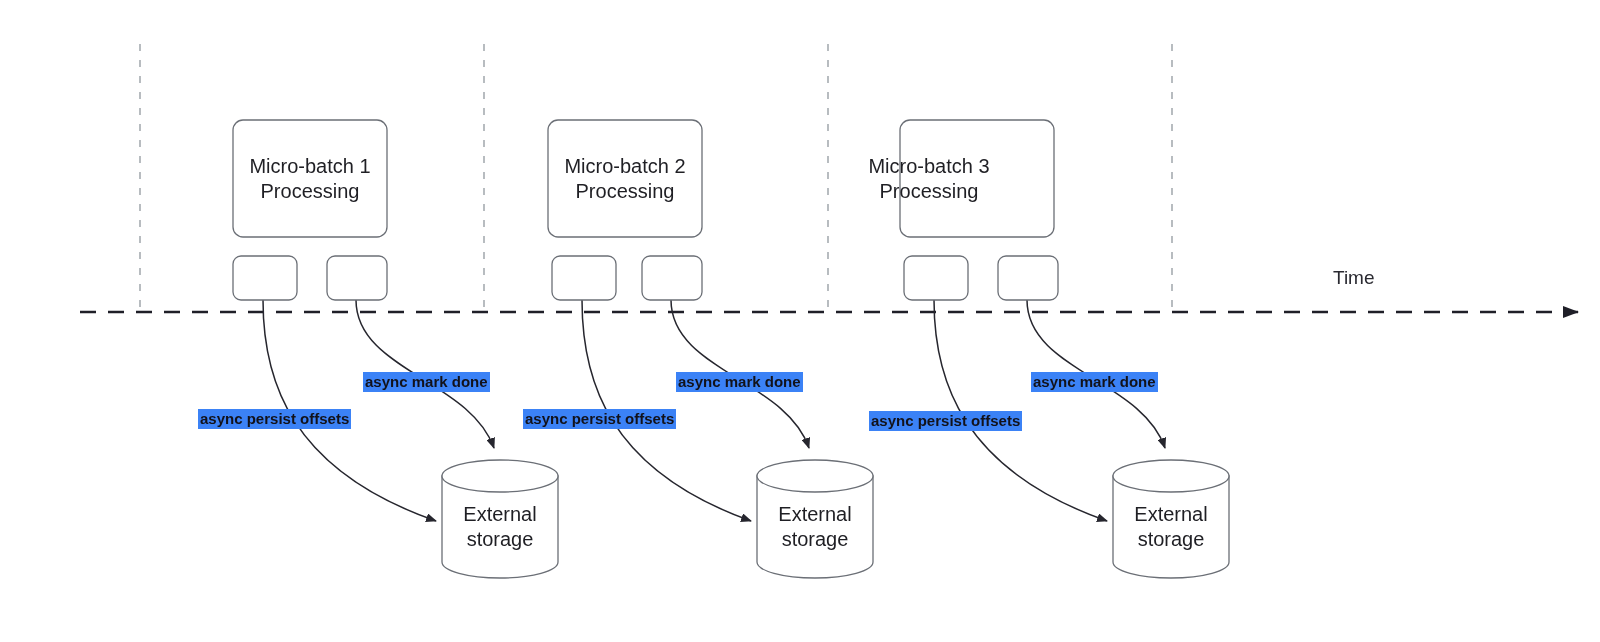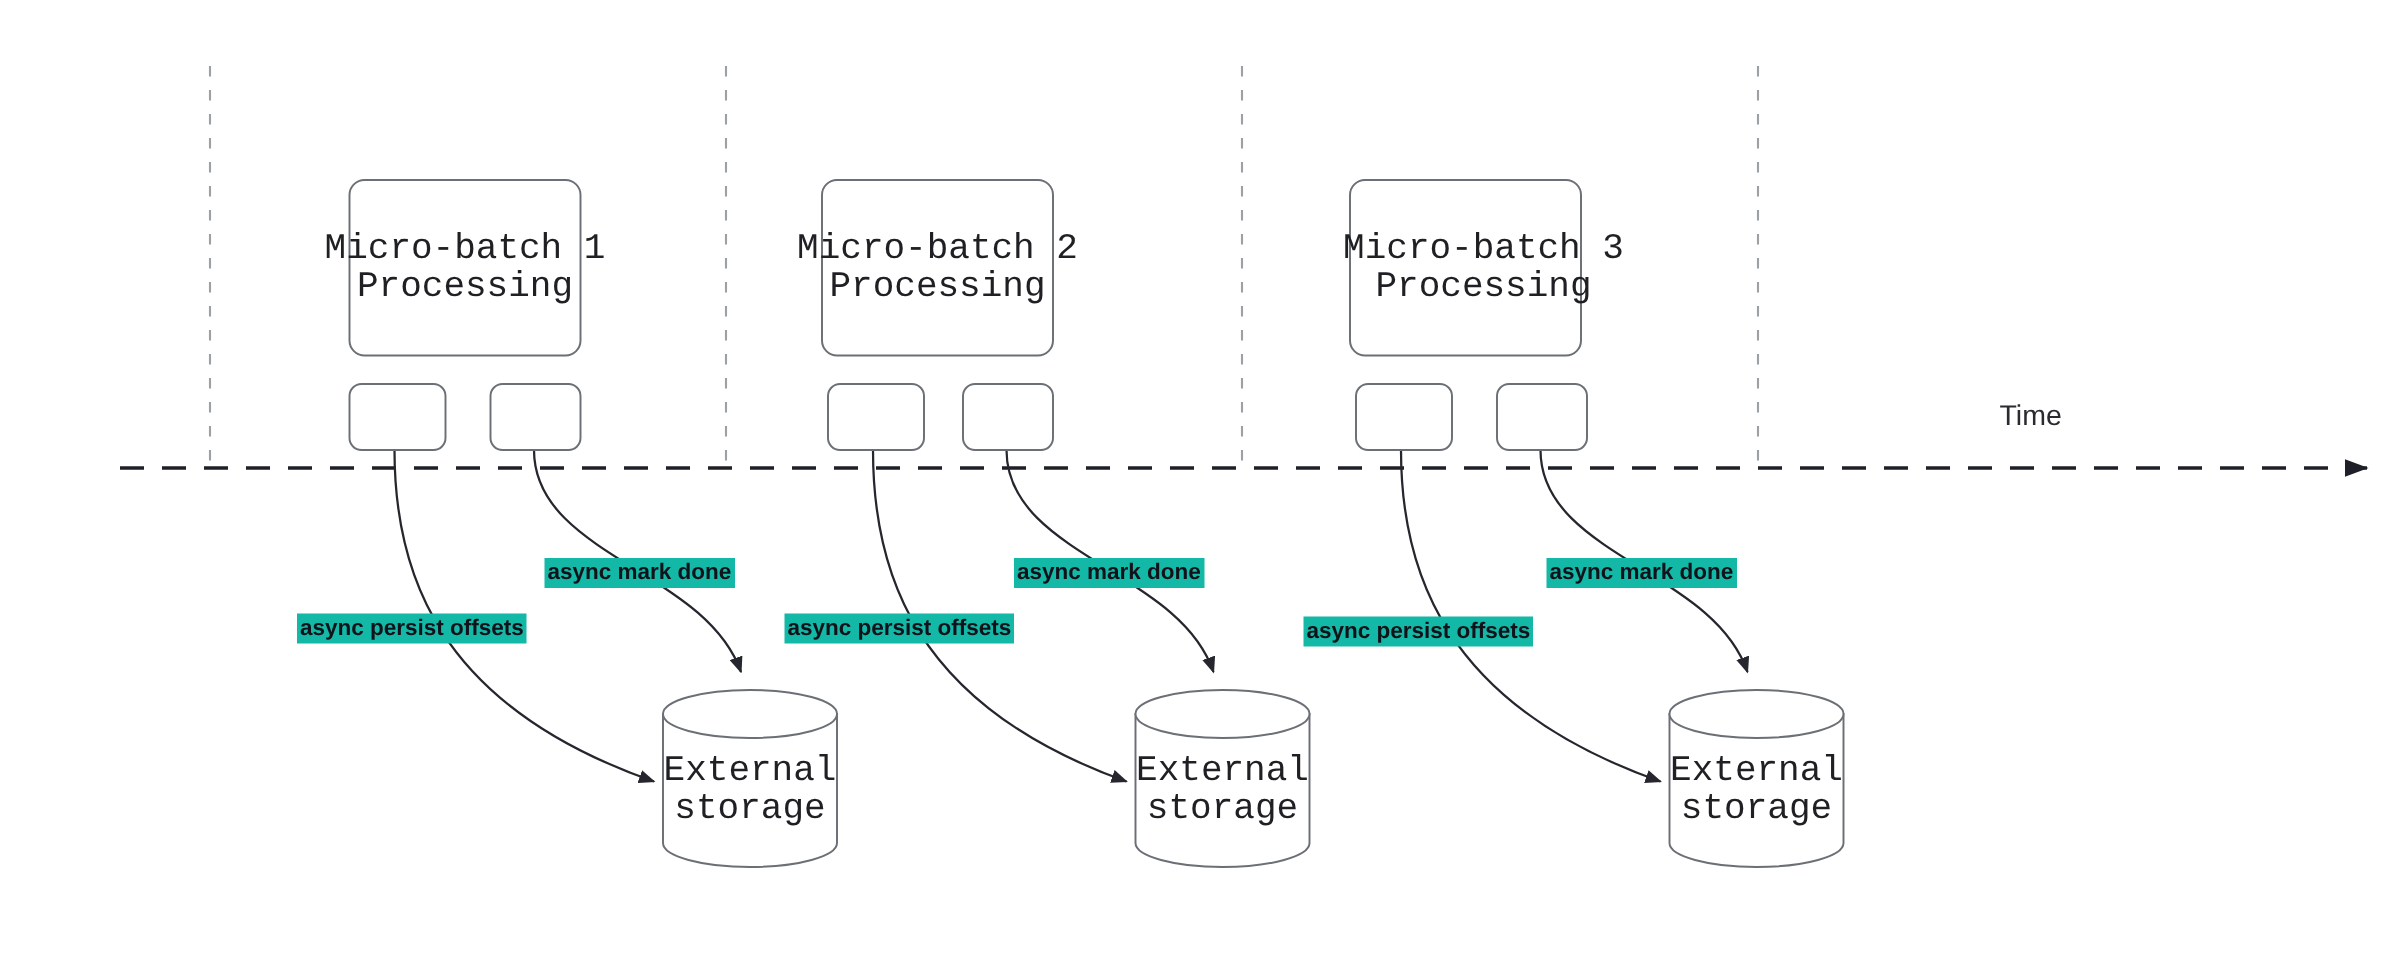--- a/index.html
+++ b/index.html
@@ -23,34 +23,34 @@
     position: absolute;
     top: 0;
     left: 0;
     width: 1600px;
     height: 642px;
   }
   .shape-text {
     position: absolute;
     text-align: center;
     color: #1f1f24;
-    font-size: 24px;
+    font-size: 20px;
     line-height: 25px;
-    font-family: Liberation Mono, monospace;
+    font-family: Liberation Sans, sans-serif;
     white-space: pre;
     pointer-events: none;
   }
   .edge-label {
     position: absolute;
     color: #12121a;
     font-size: 15px;
     font-weight: bold;
     font-family: "Liberation Sans", sans-serif;
     white-space: nowrap;
-    background: #14b8a6;
+    background: #3b82f6;
     line-height: 18px;
     padding: 1px 2px;
   }
   .axis-label {
     position: absolute;
     color: #2a2a31;
     font-size: 19px;
     font-family: "Liberation Sans", sans-serif;
     white-space: nowrap;
   }
@@ -118,21 +118,21 @@
       <div class="shape-text" style="left: 442px; top: 476px; width: 116px; height: 102px; display: flex; align-items: center; justify-content: center;">External
 storage</div>
       <div class="edge-label" style="left: 198px; top: 409px;">async persist offsets</div>
       <div class="edge-label" style="left: 363px; top: 372px;">async mark done</div>
       <div class="shape-text" style="left: 548px; top: 120px; width: 154px; height: 117px; display: flex; align-items: center; justify-content: center;">Micro-batch 2
 Processing</div>
       <div class="shape-text" style="left: 757px; top: 476px; width: 116px; height: 102px; display: flex; align-items: center; justify-content: center;">External
 storage</div>
       <div class="edge-label" style="left: 523px; top: 409px;">async persist offsets</div>
       <div class="edge-label" style="left: 676px; top: 372px;">async mark done</div>
-      <div class="shape-text" style="left: 912px; top: 120px; width: 154px; height: 117px; display: flex; align-items: center; justify-content: center;">Micro-batch 3
+      <div class="shape-text" style="left: 852px; top: 120px; width: 154px; height: 117px; display: flex; align-items: center; justify-content: center;">Micro-batch 3
 Processing</div>
       <div class="shape-text" style="left: 1113px; top: 476px; width: 116px; height: 102px; display: flex; align-items: center; justify-content: center;">External
 storage</div>
       <div class="edge-label" style="left: 869px; top: 411px;">async persist offsets</div>
       <div class="edge-label" style="left: 1031px; top: 372px;">async mark done</div>
     </div>
 
   <div class="axis-label" id="time-axis-label" style="left: 1333px; top: 256px; margin-top: 11px;">Time</div>
 
 </div>

